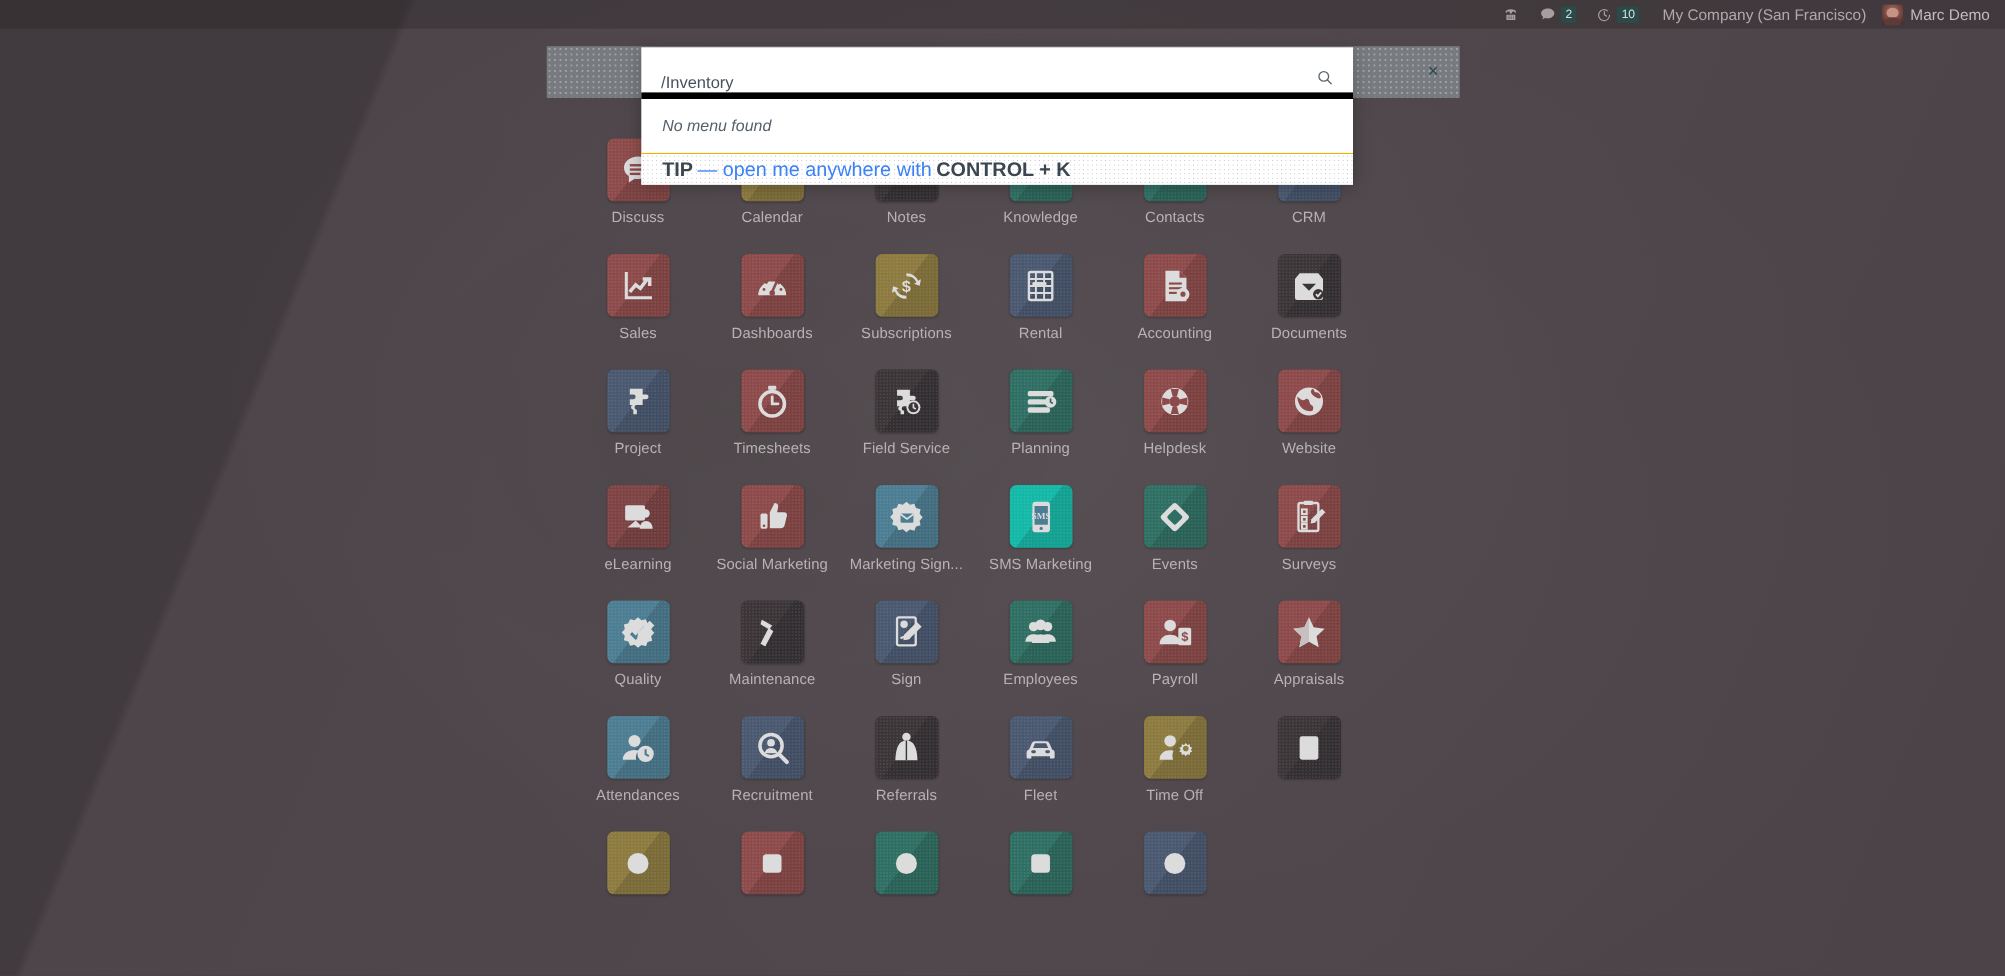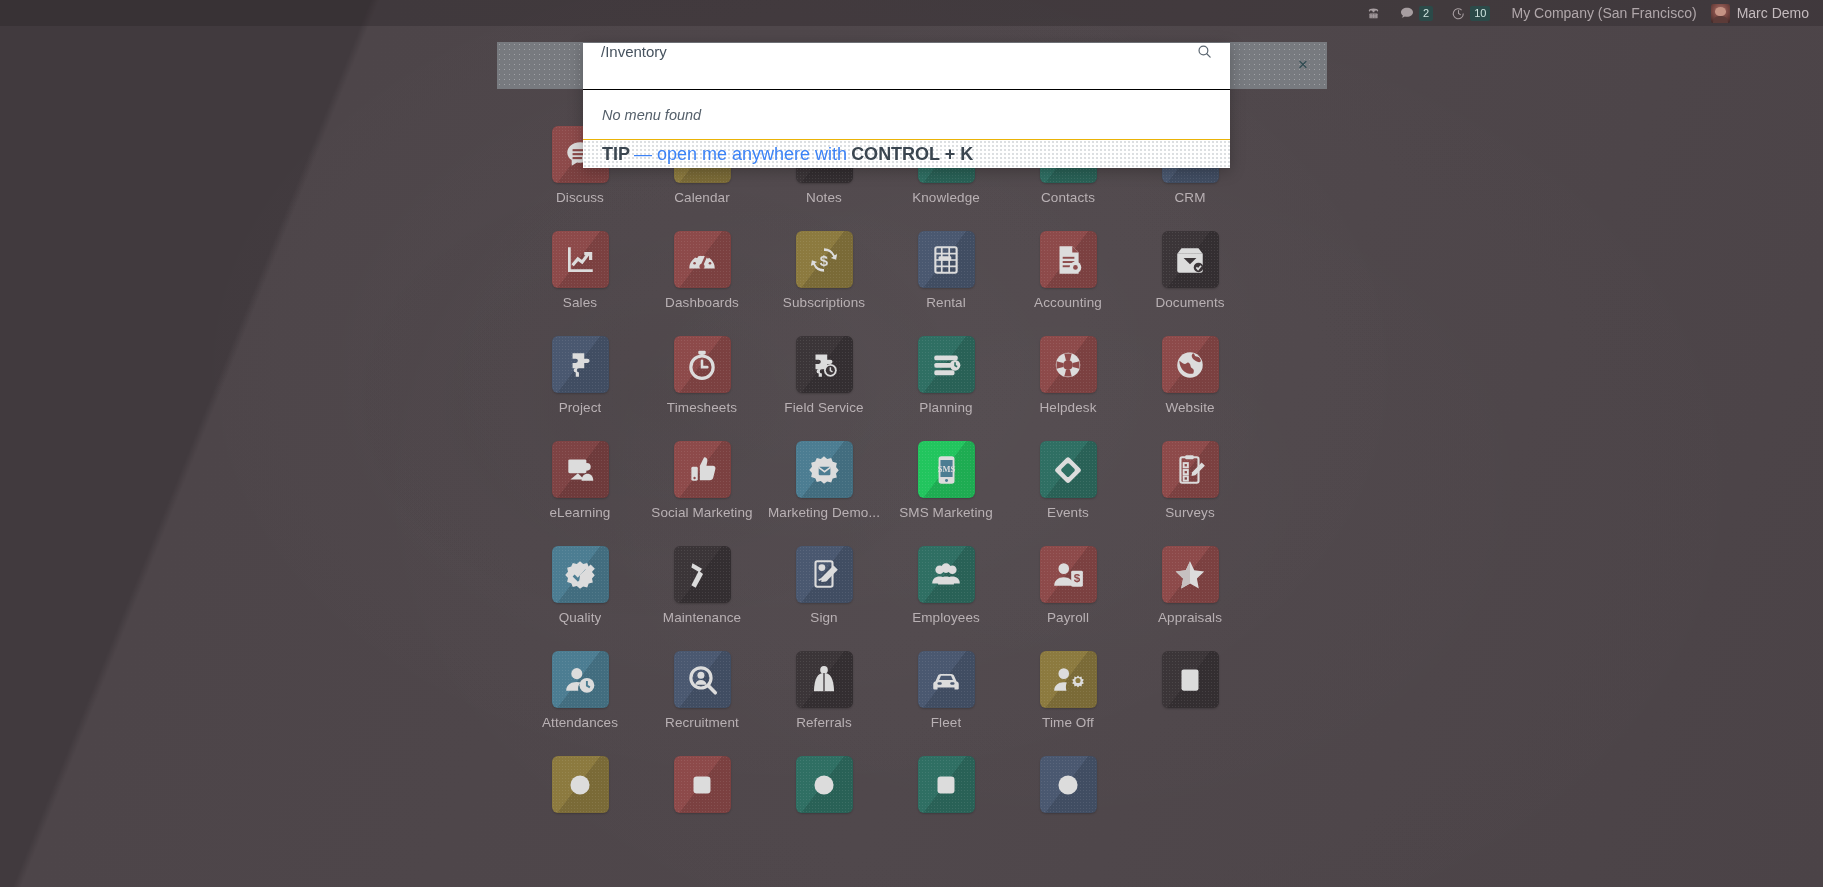--- a/index.html
+++ b/index.html
@@ -120,22 +120,22 @@
   
   #palette {
     position:absolute;
     left: 583px; top: 43px; width: 647px;
     background:#fff;
     z-index: 55;
     box-shadow: 0 3px 14px rgba(0,0,0,0.25);
     font-family:"Liberation Sans", sans-serif;
   }
   #palette-search {
-    display:flex; align-items:flex-start; height: 47px;
-    border-bottom: 1px solid #000000;
+    display:flex; align-items:flex-end; height: 47px;
+    border-bottom: 6px solid #000000;
     padding: 0 17px 0 18px;
   }
   #palette-input {
     flex:1; border:0; outline:0; background:transparent;
     font-size: 15px; color:#46525e;
     font-family:"Liberation Sans", sans-serif;
   }
   #palette-input::placeholder { color:#9aa4ad; }
   #search-icon { color:#5b6670; flex:none; margin-left:10px; }
   #palette-results {
@@ -534,26 +534,26 @@
       <div class="app">
         <div class="app-wrap">
           <div class="app-tile" style="background: rgb(76, 125, 146);">
             <svg width="34" height="34" viewBox="0 0 32 32">
               <path d="M16 3l3 2.6 3.8-1 1.4 3.7 3.9 1-.8 3.9 2.6 3-2.6 3 .8 3.9-3.9 1-1.4 3.7-3.8-1L16 29l-3-2.6-3.8 1L7.8 23.7l-3.9-1 .8-3.9L2.1 16l2.6-3-.8-3.9 3.9-1L9.2 4.6l3.8 1z" fill="#dcdcdc"></path>
               <rect x="11" y="13" width="11" height="8" rx="1.2" fill="#4c7d92"></rect>
               <path d="M11 13.6l5.5 4 5.5-4" stroke="#dcdcdc" stroke-width="1.5" fill="none"></path>
             </svg>
             <div class="shadowdiag"></div>
           </div>
-          <div class="app-label">Marketing Demo...</div>
-        </div>
-      </div>
-      <div class="app">
-        <div class="app-wrap">
-          <div class="app-tile" style="background: #22c55e;">
+          <div class="app-label">Marketing Sign...</div>
+        </div>
+      </div>
+      <div class="app">
+        <div class="app-wrap">
+          <div class="app-tile" style="background: #14b8a6;">
             <svg width="34" height="34" viewBox="0 0 32 32">
               <rect x="9" y="3" width="15" height="26" rx="2.6" fill="#dcdcdc"></rect>
               <rect x="10.8" y="6.6" width="11.4" height="16" fill="#4c7d92"></rect>
               <text x="16.5" y="17.5" font-size="8" font-weight="bold" text-anchor="middle" fill="#dcdcdc" font-family="Liberation Serif">SMS</text>
               <circle cx="16.5" cy="25.8" r="1.4" fill="#4c7d92"></circle>
             </svg>
             <div class="shadowdiag"></div>
           </div>
           <div class="app-label">SMS Marketing</div>
         </div>

